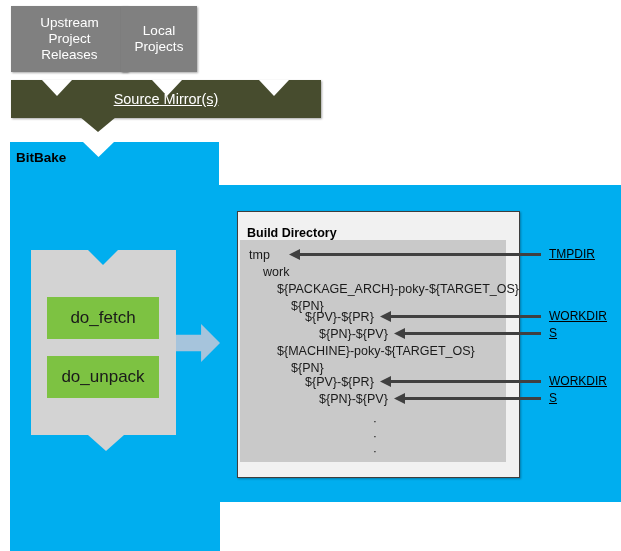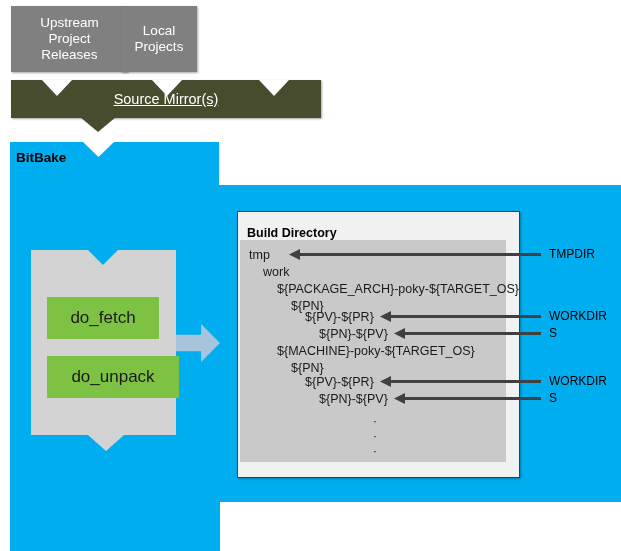--- a/index.html
+++ b/index.html
@@ -138,20 +138,21 @@
     width: 11px;
     height: 11px;
     background: #404040;
     clip-path: polygon(100% 0%, 100% 100%, 0% 50%);
   }
   .callout-label {
     position: absolute;
     color: #000000;
     font-size: 12px;
     white-space: nowrap;
+    text-decoration: underline;
   }
 </style>
 </head>
 <body>
 
 <div id="canvas">
 
   <div class="abs bb-region" style="left:10px; top:185px; width:611px; height:317px;"></div>
 
   <div class="abs bb-region" style="left:10px; top:142px; width:209px; height:44px;"></div>
@@ -193,21 +194,21 @@
 
   <div class="notch-blue" style="left:88px; top:250px; width:30px; height:15px;"></div>
 
   <div class="notch-down-gray" style="left:88px; top:435px; width:36px; height:16px;"></div>
 
 
   <div class="abs task-box" style="left:47px; top:297px; width:112px; height:42px;">
     <span>do_fetch</span>
   </div>
 
-  <div class="abs task-box" style="left:47px; top:356px; width:132px; height:42px;">
+  <div class="abs task-box" style="left:47px; top:356px; width:112px; height:42px;">
     <span>do_unpack</span>
   </div>
 
   <div class="abs big-arrow" style="left:176px; top:324px; width:44px; height:38px;"></div>
 
   <div class="abs build-dir" style="left:237px; top:211px; width:283px; height:267px;"></div>
 
   <div class="abs build-dir-title" style="left:247px; top:226px;">Build Directory</div>
 
   <div class="abs tree-panel" style="left:240px; top:240px; width:266px; height:222px;"></div>

